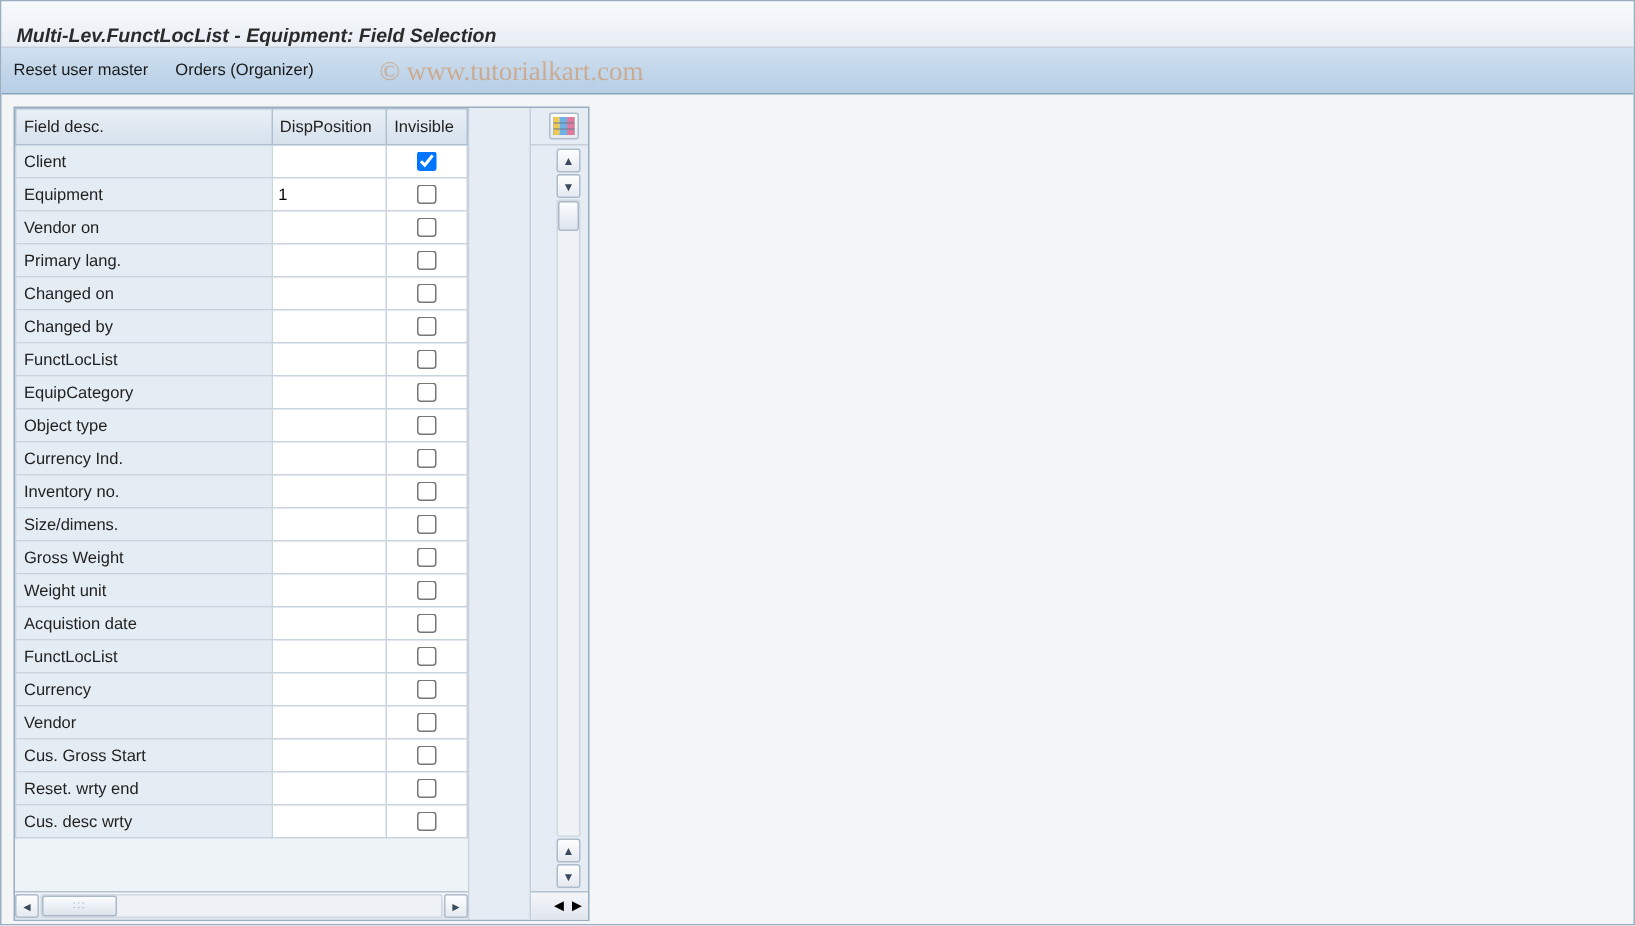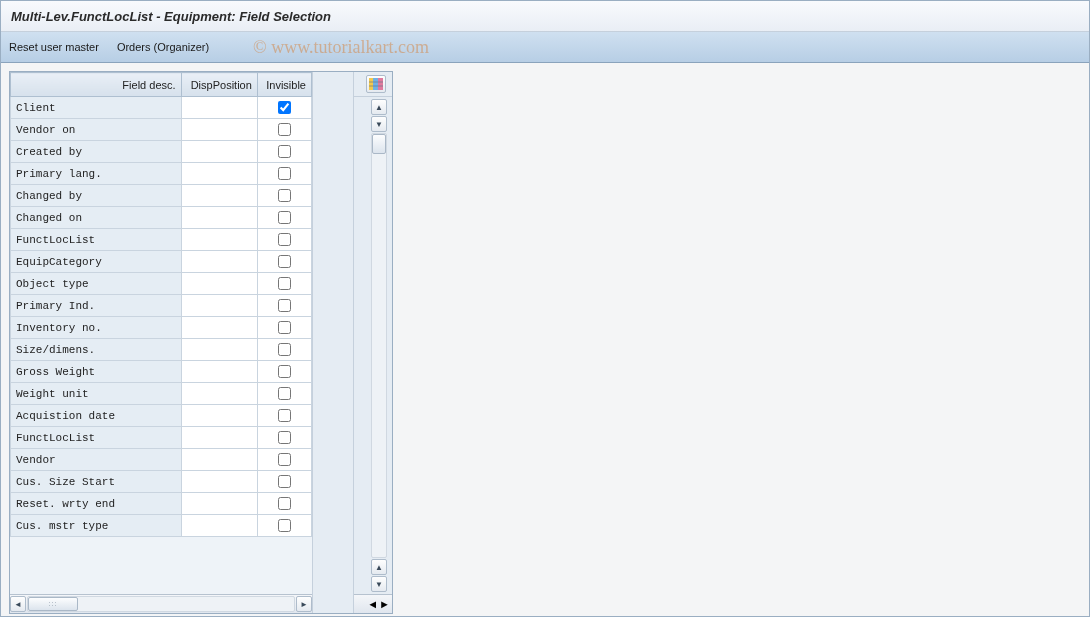--- a/index.html
+++ b/index.html
@@ -19,21 +19,21 @@
     border: 1px solid #9aaec2;
     background: #f4f5f6;
     position: relative;
   }
   .title-area {
     height: 30px;
     background: linear-gradient(#f8fafd, #e9eef5);
     border-bottom: 1px solid #c5d0dc;
     padding: 0 10px;
     display: flex;
-    align-items: center;
+    align-items: flex-end;
   }
   .title-text {
     font-weight: bold;
     font-style: italic;
     font-size: 13px;
     color: #2a2a2a;
   }
   .toolbar {
     height: 30px;
     background: linear-gradient(#cfe0f0, #b7cee5);
@@ -69,21 +69,21 @@
     flex-direction: column;
   }
   .tbl {
     border-collapse: collapse;
     width: 100%;
     table-layout: fixed;
   }
   .tbl th {
     background: linear-gradient(#e9eff6, #d6e1ec);
     border: 1px solid #aebfd0;
-    text-align: right;
+    text-align: left;
     padding: 3px 5px;
     font-weight: normal;
     color: #222;
     height: 17px;
     font-size: 11px;
     white-space: nowrap;
     overflow: hidden;
   }
   .tbl td {
     border: 1px solid #c9d4df;
@@ -91,21 +91,20 @@
     height: 21px;
     background: #ffffff;
     vertical-align: middle;
   }
   .tbl td.field-cell {
     background: #e5edf4;
     padding: 0 5px;
     color: #222;
     white-space: nowrap;
     overflow: hidden;
-    font-family: Liberation Mono, monospace;
   }
   .tbl td.pos-cell {
     background: #ffffff;
   }
   .pos-input {
     border: none;
     width: 100%;
     height: 100%;
     box-sizing: border-box;
     padding: 0 4px;
@@ -304,61 +303,61 @@
                 <th>Invisible</th>
               </tr>
             </thead>
             <tbody id="tb">
                 <tr>
                   <td class="field-cell">Client</td>
                   <td class="pos-cell"><input class="pos-input" type="text" style=""></td>
                   <td class="chk-cell"><input type="checkbox" class="chk" checked="" style=""></td>
                 </tr>
                 <tr>
+                  <td class="field-cell">Equipment</td>
+                  <td class="pos-cell"><input class="pos-input" type="text" value="1" style=""></td>
+                  <td class="chk-cell"><input type="checkbox" class="chk" style=""></td>
+                </tr>
+                <tr>
                   <td class="field-cell">Vendor on</td>
                   <td class="pos-cell"><input class="pos-input" type="text" style=""></td>
                   <td class="chk-cell"><input type="checkbox" class="chk" style=""></td>
                 </tr>
                 <tr>
-                  <td class="field-cell">Created by</td>
-                  <td class="pos-cell"><input class="pos-input" type="text" style=""></td>
-                  <td class="chk-cell"><input type="checkbox" class="chk" style=""></td>
-                </tr>
-                <tr>
                   <td class="field-cell">Primary lang.</td>
                   <td class="pos-cell"><input class="pos-input" type="text" style=""></td>
                   <td class="chk-cell"><input type="checkbox" class="chk" style=""></td>
                 </tr>
                 <tr>
+                  <td class="field-cell">Changed on</td>
+                  <td class="pos-cell"><input class="pos-input" type="text" style=""></td>
+                  <td class="chk-cell"><input type="checkbox" class="chk" style=""></td>
+                </tr>
+                <tr>
                   <td class="field-cell">Changed by</td>
                   <td class="pos-cell"><input class="pos-input" type="text" style=""></td>
                   <td class="chk-cell"><input type="checkbox" class="chk" style=""></td>
                 </tr>
                 <tr>
-                  <td class="field-cell">Changed on</td>
-                  <td class="pos-cell"><input class="pos-input" type="text" style=""></td>
-                  <td class="chk-cell"><input type="checkbox" class="chk" style=""></td>
-                </tr>
-                <tr>
                   <td class="field-cell">FunctLocList</td>
                   <td class="pos-cell"><input class="pos-input" type="text" style=""></td>
                   <td class="chk-cell"><input type="checkbox" class="chk" style=""></td>
                 </tr>
                 <tr>
                   <td class="field-cell">EquipCategory</td>
                   <td class="pos-cell"><input class="pos-input" type="text" style=""></td>
                   <td class="chk-cell"><input type="checkbox" class="chk" style=""></td>
                 </tr>
                 <tr>
                   <td class="field-cell">Object type</td>
                   <td class="pos-cell"><input class="pos-input" type="text" style=""></td>
                   <td class="chk-cell"><input type="checkbox" class="chk" style=""></td>
                 </tr>
                 <tr>
-                  <td class="field-cell">Primary Ind.</td>
+                  <td class="field-cell">Currency Ind.</td>
                   <td class="pos-cell"><input class="pos-input" type="text" style=""></td>
                   <td class="chk-cell"><input type="checkbox" class="chk" style=""></td>
                 </tr>
                 <tr>
                   <td class="field-cell">Inventory no.</td>
                   <td class="pos-cell"><input class="pos-input" type="text" style=""></td>
                   <td class="chk-cell"><input type="checkbox" class="chk" style=""></td>
                 </tr>
                 <tr>
                   <td class="field-cell">Size/dimens.</td>
@@ -379,36 +378,41 @@
                   <td class="field-cell">Acquistion date</td>
                   <td class="pos-cell"><input class="pos-input" type="text" style=""></td>
                   <td class="chk-cell"><input type="checkbox" class="chk" style=""></td>
                 </tr>
                 <tr>
                   <td class="field-cell">FunctLocList</td>
                   <td class="pos-cell"><input class="pos-input" type="text" style=""></td>
                   <td class="chk-cell"><input type="checkbox" class="chk" style=""></td>
                 </tr>
                 <tr>
+                  <td class="field-cell">Currency</td>
+                  <td class="pos-cell"><input class="pos-input" type="text" style=""></td>
+                  <td class="chk-cell"><input type="checkbox" class="chk" style=""></td>
+                </tr>
+                <tr>
                   <td class="field-cell">Vendor</td>
                   <td class="pos-cell"><input class="pos-input" type="text" style=""></td>
                   <td class="chk-cell"><input type="checkbox" class="chk" style=""></td>
                 </tr>
                 <tr>
-                  <td class="field-cell">Cus. Size Start</td>
+                  <td class="field-cell">Cus. Gross Start</td>
                   <td class="pos-cell"><input class="pos-input" type="text" style=""></td>
                   <td class="chk-cell"><input type="checkbox" class="chk" style=""></td>
                 </tr>
                 <tr>
                   <td class="field-cell">Reset. wrty end</td>
                   <td class="pos-cell"><input class="pos-input" type="text" style=""></td>
                   <td class="chk-cell"><input type="checkbox" class="chk" style=""></td>
                 </tr>
                 <tr>
-                  <td class="field-cell">Cus. mstr type</td>
+                  <td class="field-cell">Cus. desc wrty</td>
                   <td class="pos-cell"><input class="pos-input" type="text" style=""></td>
                   <td class="chk-cell"><input type="checkbox" class="chk" style=""></td>
                 </tr>
               </tbody>
           </table>
         </div>
         <div class="h-scroll">
           <div class="arrow">◄</div>
           <div class="track">
             <div class="thumb"></div>

